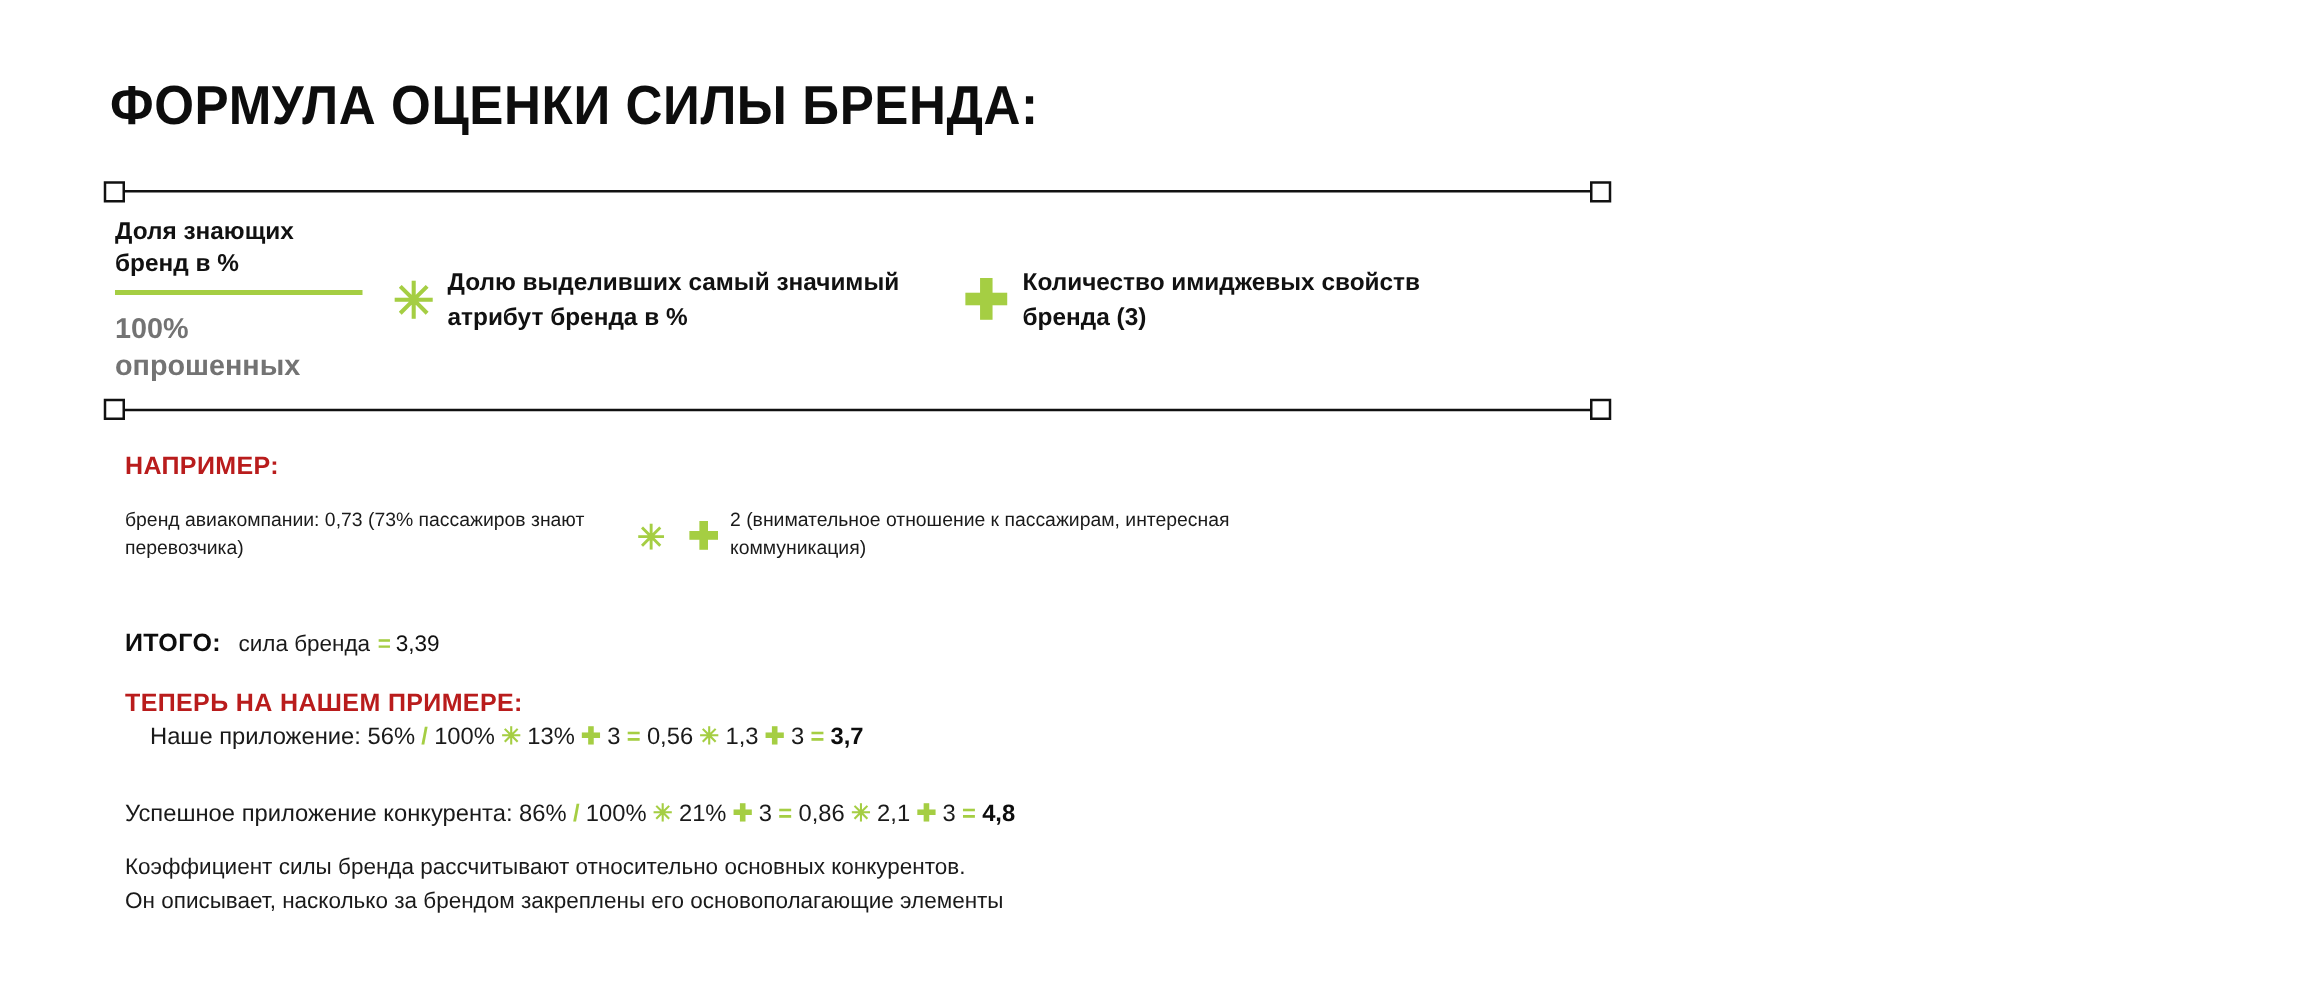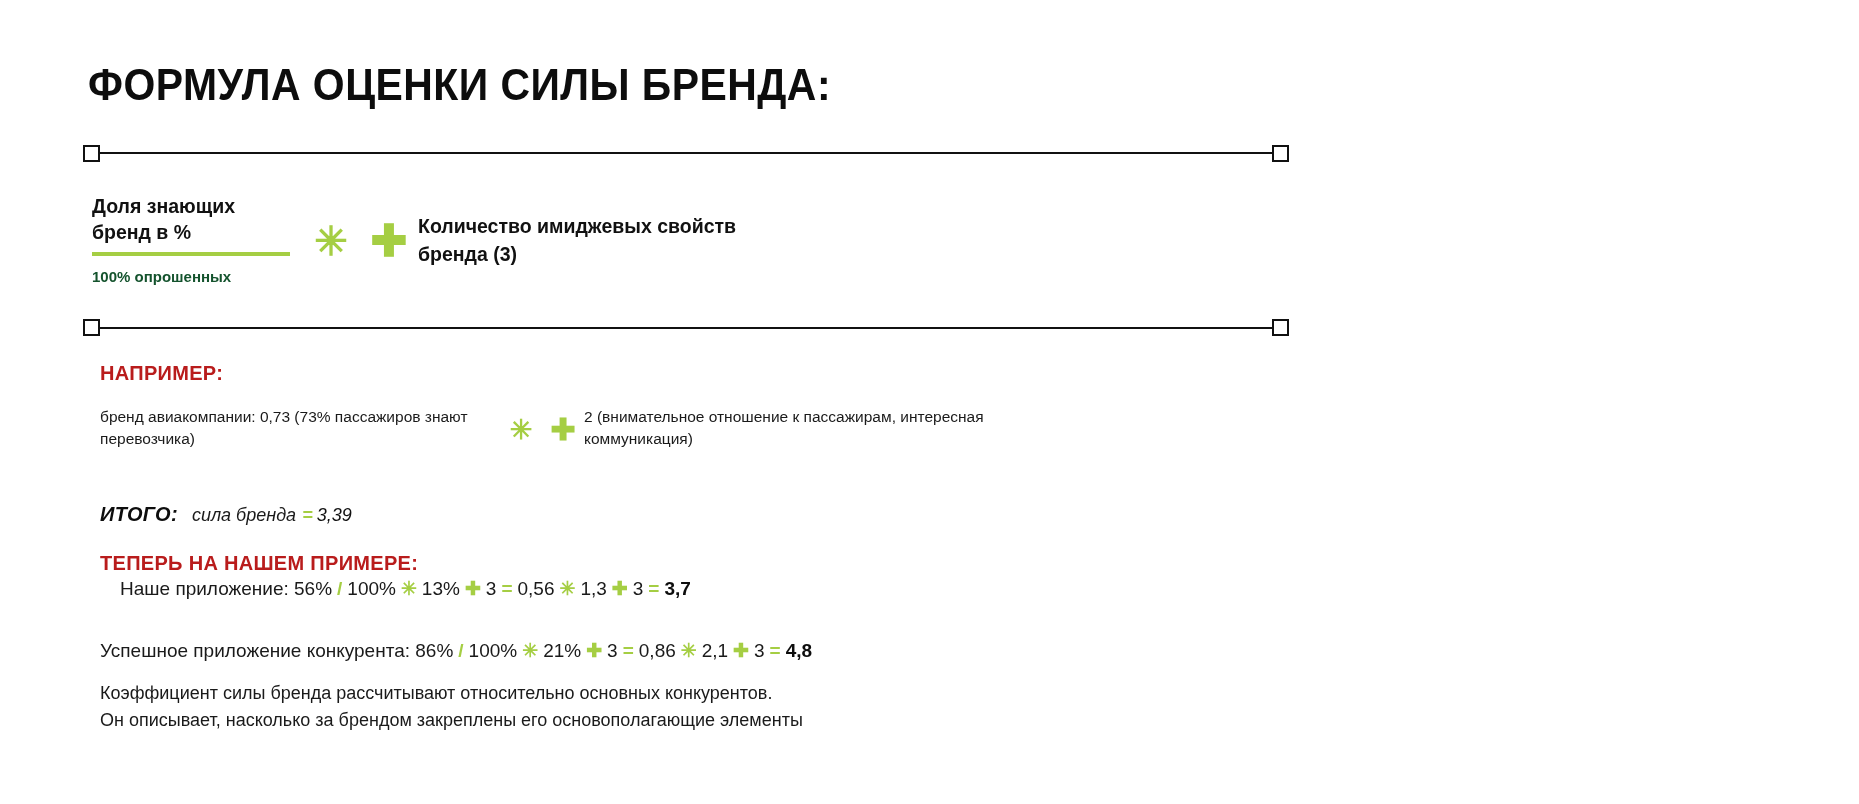--- a/index.html
+++ b/index.html
@@ -80,24 +80,24 @@
     color: #111111;
     padding-bottom: 7px;
   }
   .frac-bar {
     height: 4px;
     background: #A5CE43;
     width: 198px;
     margin: 0 0 11px 0;
   }
   .frac-den {
-    font-size: 15px;
+    font-size: 23px;
     font-weight: 700;
     line-height: 1.32;
-    color: #14532d;
+    color: #737373;
   }
 
   .op {
     flex: none;
     color: #A5CE43;
     font-weight: 700;
     line-height: 1;
     text-align: center;
   }
   .op-mult {
@@ -165,21 +165,20 @@
   .ex-op.plus { font-size: 30px; }
 
   
   .total-line {
     position: absolute;
     left: 100px;
     top: 481px;
     display: flex;
     align-items: baseline;
     white-space: nowrap;
-    font-style: italic;
   }
   .total-label {
     font-size: 20px;
     font-weight: 700;
     letter-spacing: 0.3px;
     color: #0d0d0d;
     margin-right: 14px;
   }
   .total-text {
     font-size: 18px;
@@ -245,20 +244,21 @@
     <div class="formula-row">
 
       <div class="fraction">
         <div class="frac-num">Доля знающих бренд в %</div>
         <div class="frac-bar"></div>
         <div class="frac-den">100% опрошенных</div>
       </div>
 
       <div class="op op-mult">✳</div>
 
+      <div class="term term-2">Долю выделивших самый значимый атрибут бренда в %</div>
 
       <div class="op op-plus">✚</div>
 
       <div class="term term-3">Количество имиджевых свойств бренда (3)</div>
     </div>
   </div>
 
   <div class="section-head" id="example-head">НАПРИМЕР:</div>
 
   <div class="example-row">

